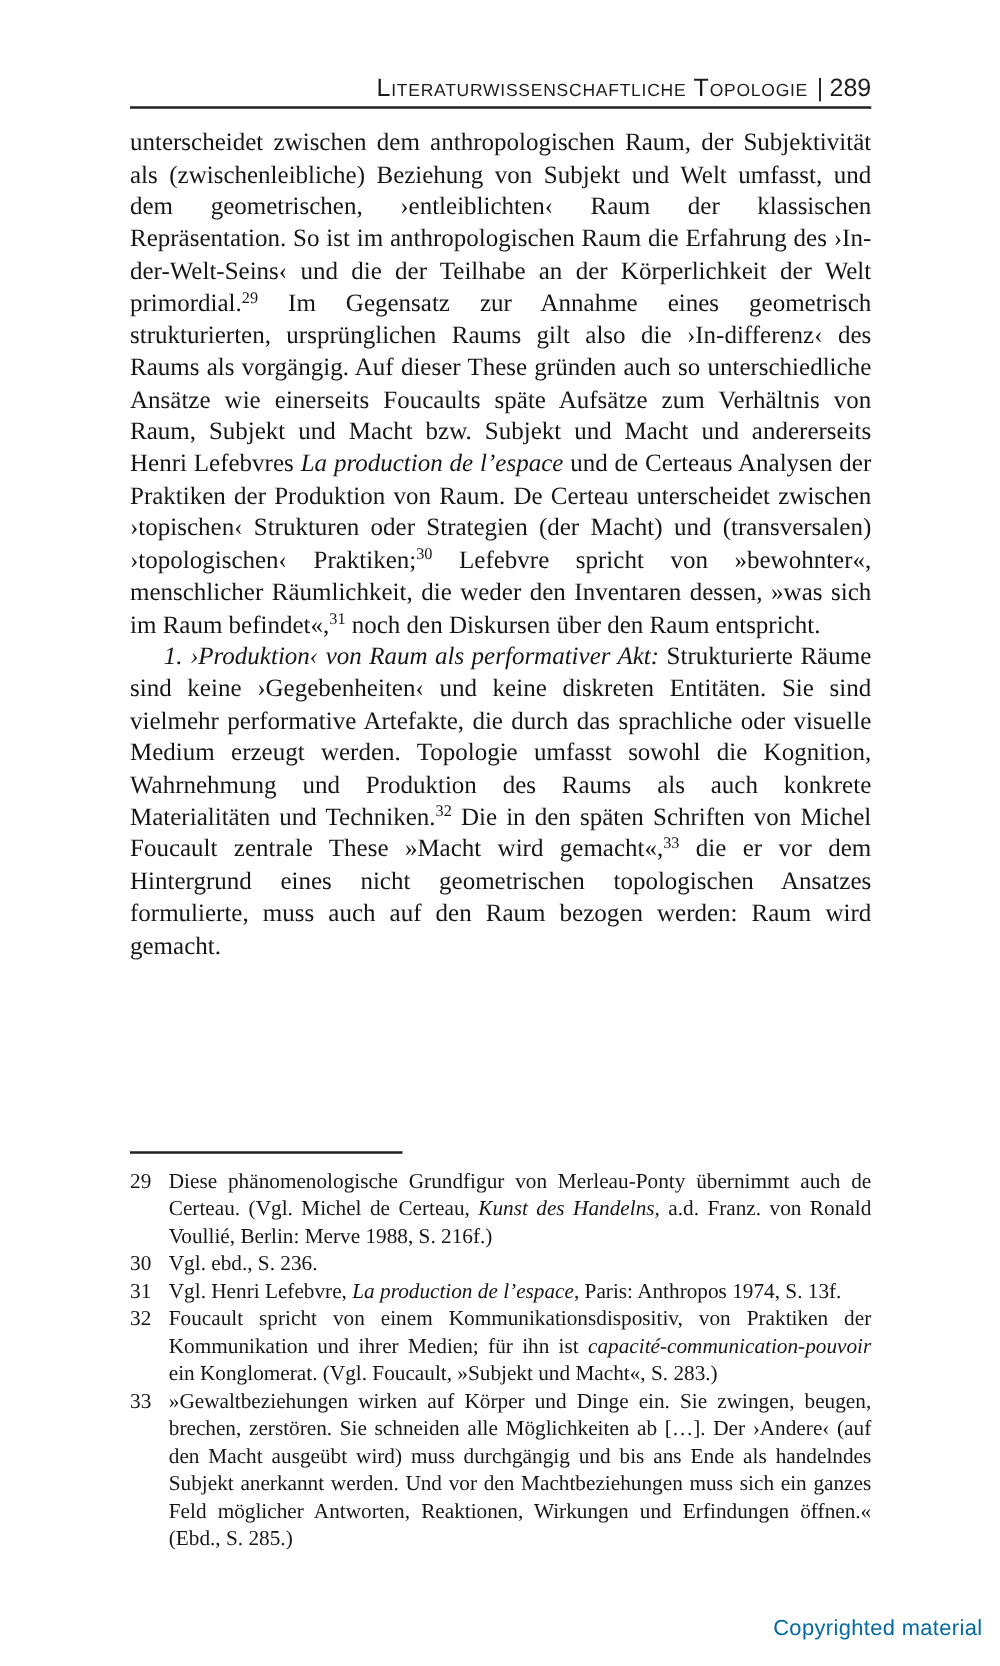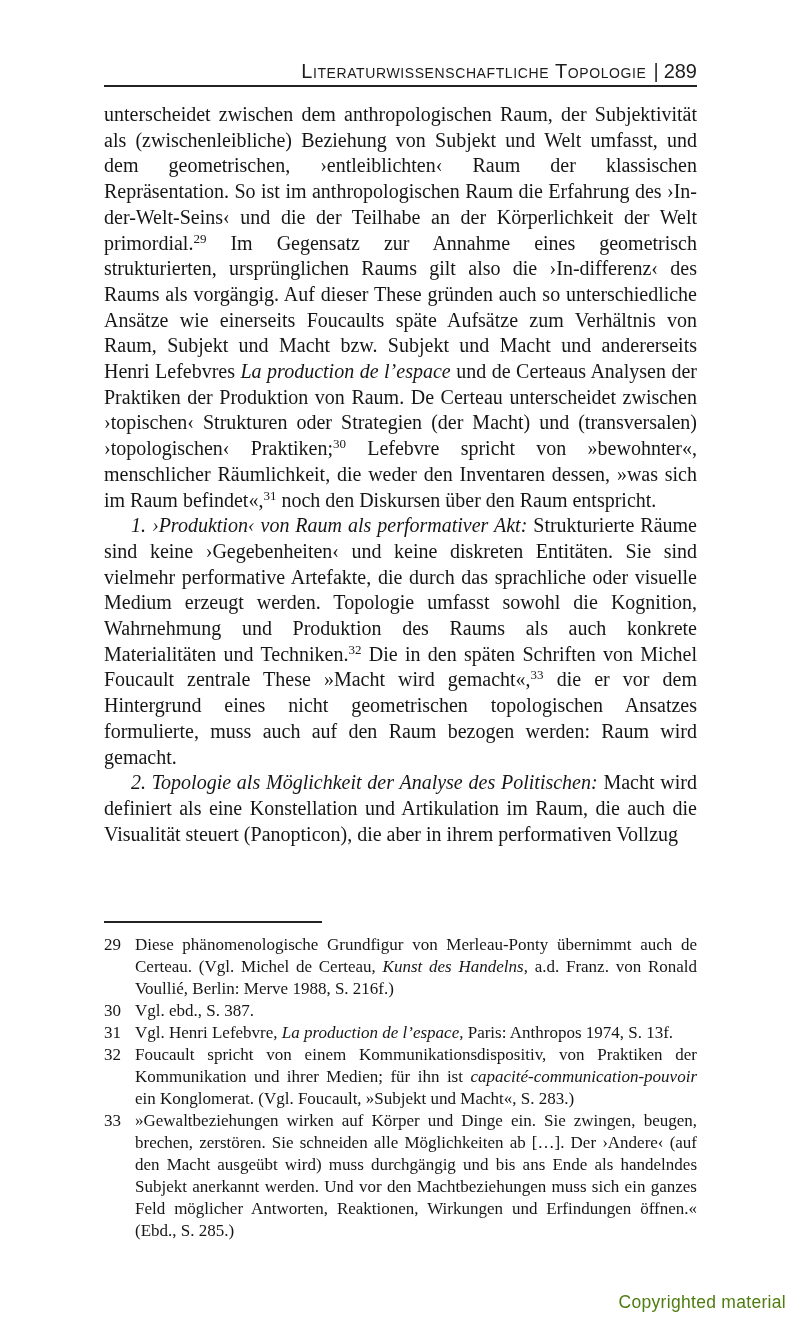--- a/index.html
+++ b/index.html
@@ -59,50 +59,49 @@
     display: flex;
     font-size: 17px; line-height: 22px;
     text-align: justify;
   }
   .fn-num { flex: 0 0 31px; }
   .fn-text { flex: 1; font-family: Liberation Serif, serif; }
   
   .watermark {
     position: absolute; right: 14px; top: 1292px;
     font-family: "Liberation Sans", sans-serif;
-    font-size: 17.5px; color: #4d7c0f;
+    font-size: 17.5px; color: #0369a1;
     letter-spacing: 0.3px;
   }
 </style>
 </head>
 <body>
 
 <div class="page">
 
   <header class="page-header">
     <span class="running-title">Literaturwissenschaftliche Topologie</span><span class="header-sep">|</span><span class="page-number">289</span>
   </header>
   <div class="header-rule"></div>
 
   <main class="body-text" id="body-container">
       <p class="para">unterscheidet zwischen dem anthropologischen Raum, der Subjektivität als (zwischenleibliche) Beziehung von Subjekt und Welt umfasst, und dem geometrischen, ›entleiblichten‹ Raum der klassischen Repräsentation. So ist im anthropologischen Raum die Erfahrung des ›In-der-Welt-Seins‹ und die der Teilhabe an der Körperlichkeit der Welt primordial.<sup class="fn-ref">29</sup> Im Gegensatz zur Annahme eines geometrisch strukturierten, ursprünglichen Raums gilt also die ›In-differenz‹ des Raums als vorgängig. Auf dieser These gründen auch so unterschiedliche Ansätze wie einerseits Foucaults späte Aufsätze zum Verhältnis von Raum, Subjekt und Macht bzw. Subjekt und Macht und andererseits Henri Lefebvres <em>La production de l’espace</em> und de Certeaus Analysen der Praktiken der Produktion von Raum. De Certeau unterscheidet zwischen ›topischen‹ Strukturen oder Strategien (der Macht) und (transversalen) ›topologischen‹ Praktiken;<sup class="fn-ref">30</sup> Lefebvre spricht von »bewohnter«, menschlicher Räumlichkeit, die weder den Inventaren dessen, »was sich im Raum befindet«,<sup class="fn-ref">31</sup> noch den Diskursen über den Raum entspricht.</p>
       <p class="para indent"><em>1. ›Produktion‹ von Raum als performativer Akt:</em> Strukturierte Räume sind keine ›Gegebenheiten‹ und keine diskreten Entitäten. Sie sind vielmehr performative Artefakte, die durch das sprachliche oder visuelle Medium erzeugt werden. Topologie umfasst sowohl die Kognition, Wahrnehmung und Produktion des Raums als auch konkrete Materialitäten und Techniken.<sup class="fn-ref">32</sup> Die in den späten Schriften von Michel Foucault zentrale These »Macht wird gemacht«,<sup class="fn-ref">33</sup> die er vor dem Hintergrund eines nicht geometrischen topologischen Ansatzes formulierte, muss auch auf den Raum bezogen werden: Raum wird gemacht.</p>
-      <p class="para indent"><em>2. Topologie als Möglichkeit der Analyse des Politischen:</em> Macht wird definiert als eine Konstellation und Artikulation im Raum, die auch die Visualität steuert (Panopticon), die aber in ihrem performativen Vollzug</p>
     </main>
 
   <section class="footnotes">
     <div class="footnote-rule"></div>
     <div id="footnote-list">
         <div class="footnote">
           <span class="fn-num">29</span>
           <span class="fn-text">Diese phänomenologische Grundfigur von Merleau-Ponty übernimmt auch de Certeau. (Vgl. Michel de Certeau, <em>Kunst des Handelns</em>, a.d. Franz. von Ronald Voullié, Berlin: Merve 1988, S. 216f.)</span>
         </div>
         <div class="footnote">
           <span class="fn-num">30</span>
-          <span class="fn-text">Vgl. ebd., S. 387.</span>
+          <span class="fn-text">Vgl. ebd., S. 236.</span>
         </div>
         <div class="footnote">
           <span class="fn-num">31</span>
           <span class="fn-text">Vgl. Henri Lefebvre, <em>La production de l’espace</em>, Paris: Anthropos 1974, S. 13f.</span>
         </div>
         <div class="footnote">
           <span class="fn-num">32</span>
           <span class="fn-text">Foucault spricht von einem Kommunikationsdispositiv, von Praktiken der Kommunikation und ihrer Medien; für ihn ist <em>capacité-communication-pouvoir</em> ein Konglomerat. (Vgl. Foucault, »Subjekt und Macht«, S. 283.)</span>
         </div>
         <div class="footnote">

